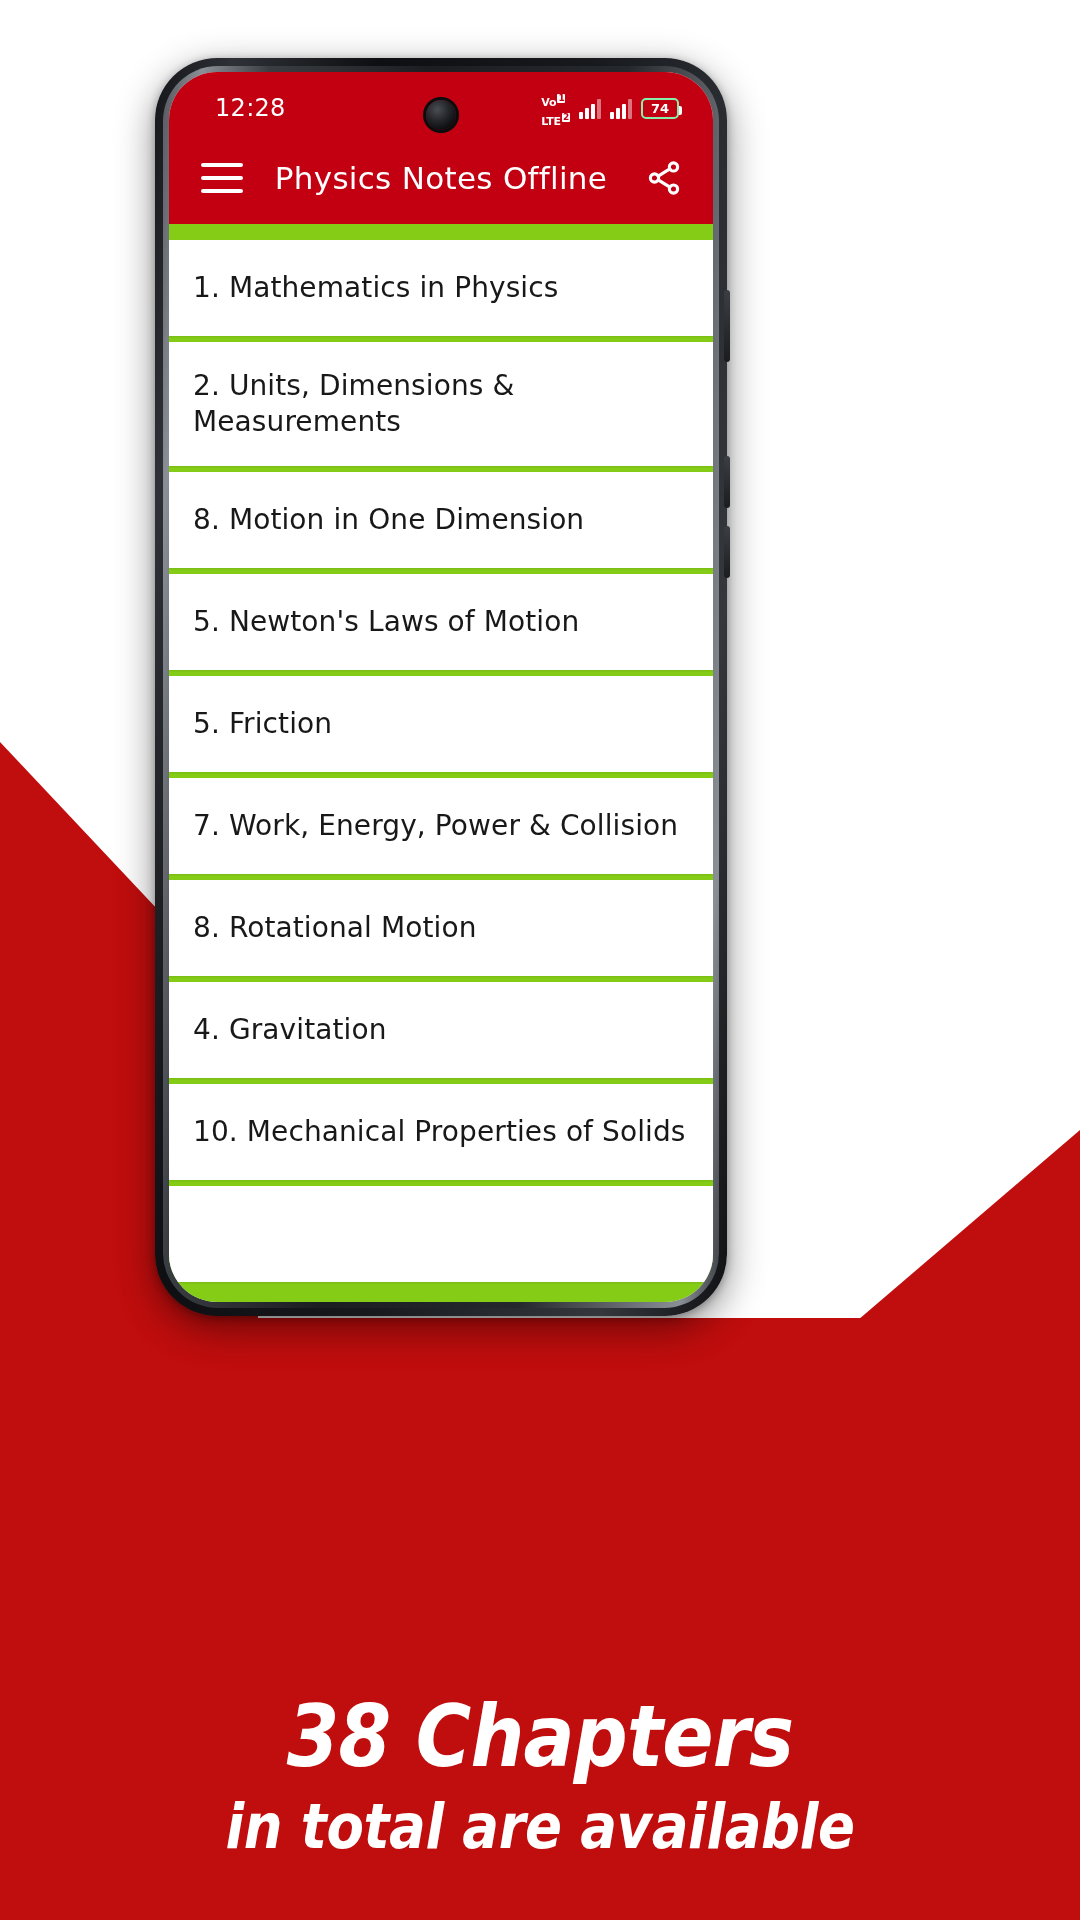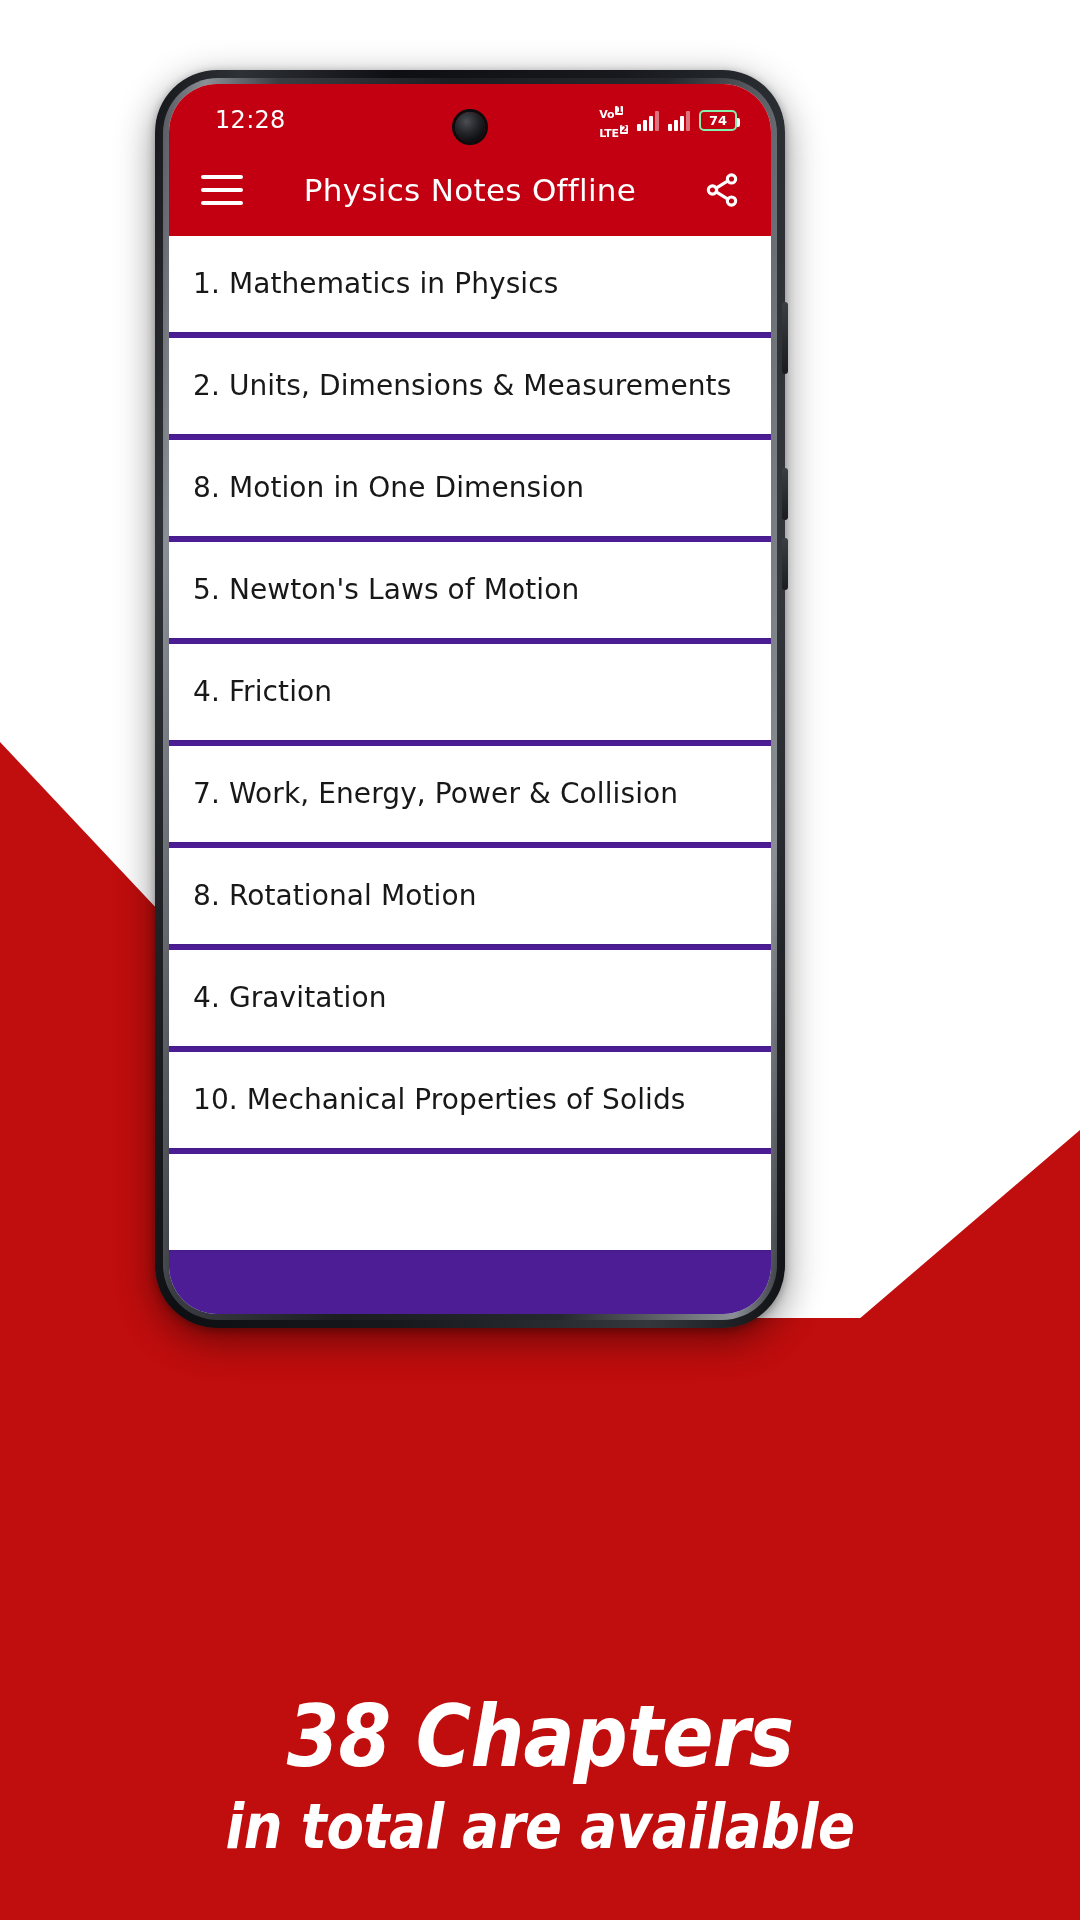--- a/index.html
+++ b/index.html
@@ -9,22 +9,22 @@
     background:#ffffff;
     position:relative;
   }
 
   
   #bg-art { position:absolute; inset:0; z-index:0; }
 
   
   #phone {
     position:absolute;
-    left:155px; top:70px;
-    width:630px; height:1258px;
+    left:155px; top:58px;
+    width:572px; height:1258px;
     z-index:5;
   }
   .phone-outer {
     position:absolute; inset:0;
     border-radius:62px;
     background:linear-gradient(100deg,#15161a 0%,#2e3136 10%,#0e0f12 28%,#17191d 55%,#34383d 84%,#101114 100%);
     box-shadow:0 12px 38px rgba(0,0,0,.45), 0 2px 8px rgba(0,0,0,.3);
   }
   .phone-inner-ring {
     position:absolute; left:8px; top:8px; right:8px; bottom:8px;
@@ -121,24 +121,24 @@
     text-align:center;
     color:#fff; font-size:31px;
     font-family:"DejaVu Sans", sans-serif;
     font-weight:400; letter-spacing:.3px;
     pointer-events:none;
   }
   .share-icon { margin-left:auto; width:38px; height:38px; position:relative; z-index:2; cursor:pointer; }
 
   
   .list-wrap {
-    background:#4c1d95;
+    background:#84cc16;
     height:calc(100% - 152px);
     overflow:hidden;
-    padding-top:0;
+    padding-top:16px;
   }
   .chapter-item {
     background:#fff;
     margin:0 0 6px 0;
     padding:26px 20px 26px 24px;
     min-height:96px;
     display:flex; align-items:center;
     box-shadow:0 1px 2px rgba(0,0,0,.10);
     cursor:pointer;
   }
@@ -260,21 +260,21 @@
       <div class="chapter-item">
         <span>2. Units, Dimensions &amp; Measurements</span>
       </div>
       <div class="chapter-item">
         <span>8. Motion in One Dimension</span>
       </div>
       <div class="chapter-item">
         <span>5. Newton's Laws of Motion</span>
       </div>
       <div class="chapter-item">
-        <span>4. Friction</span>
+        <span>5. Friction</span>
       </div>
       <div class="chapter-item">
         <span>7. Work, Energy, Power &amp; Collision</span>
       </div>
       <div class="chapter-item">
         <span>8. Rotational Motion</span>
       </div>
       <div class="chapter-item">
         <span>4. Gravitation</span>
       </div>

